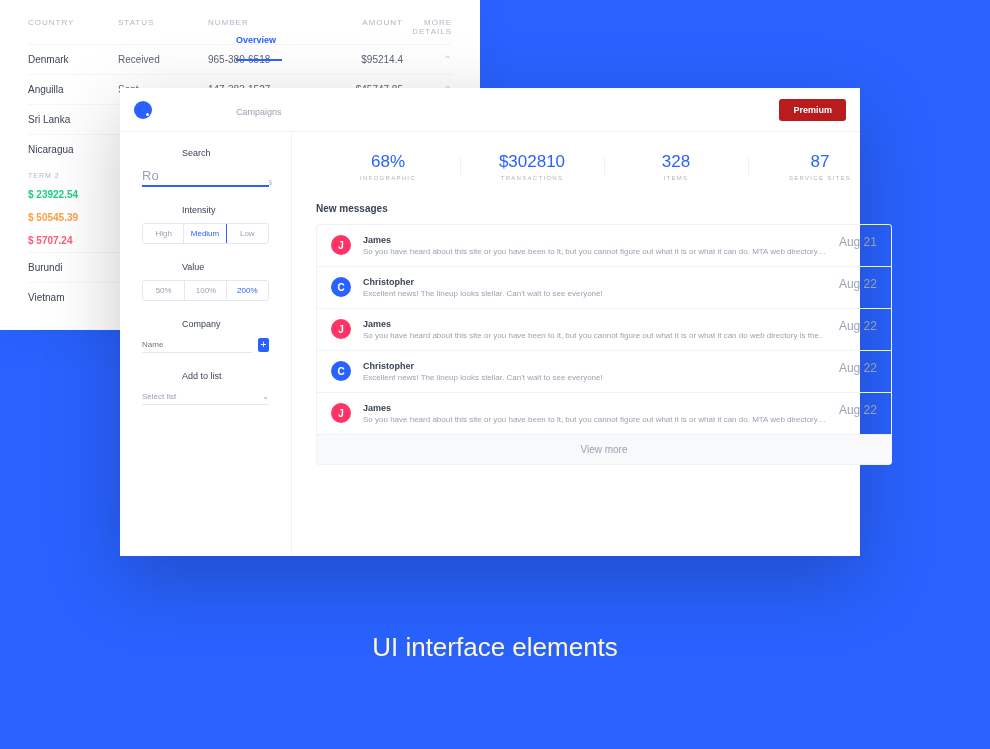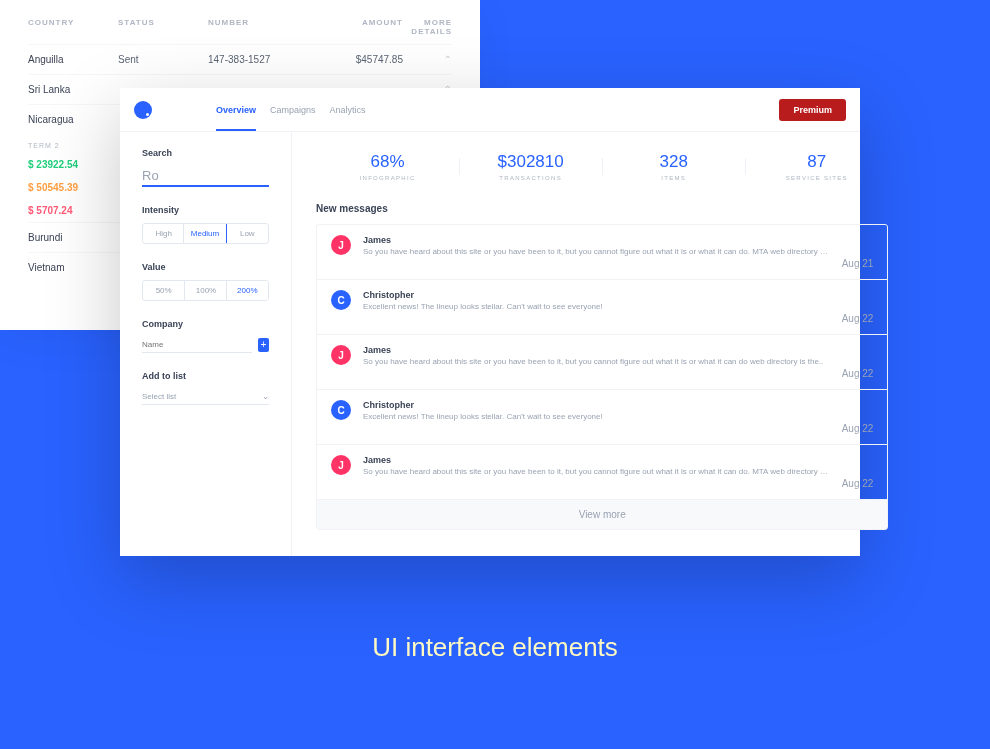--- a/index.html
+++ b/index.html
@@ -1,48 +1,48 @@
 <!DOCTYPE html>
 <html><head>
   <meta charset="utf-8">
   <style>
     * { margin: 0; padding: 0; box-sizing: border-box; font-family: -apple-system, BlinkMacSystemFont, 'Segoe UI', Arial, sans-serif; }
     body { width: 990px; height: 749px; background: #2962ff; position: relative; overflow: hidden; }
     
     
     .bg-table { position: absolute; left: 0; top: 0; width: 480px; height: 330px; background: #fff; box-shadow: 0 10px 40px rgba(0,0,0,0.05); padding: 18px 28px; }
-    .bg-table-header { display: flex; color: #b0b7c3; font-size: 8px; letter-spacing: 1px; text-transform: uppercase; padding-bottom: 8px; font-weight: bold; }
+    .bg-table-header { display: flex; color: #b0b7c3; font-size: 8px; letter-spacing: 1px; text-transform: uppercase; padding-bottom: 8px; }
     .bg-col-country { width: 90px; }
     .bg-col-status { width: 90px; }
     .bg-col-number { width: 115px; }
     .bg-col-amount { width: 80px; text-align: right; }
     .bg-col-details { flex: 1; text-align: right; }
     .bg-row { display: flex; align-items: center; color: #5a6474; font-size: 10px; padding: 9px 0; border-top: 1px solid #f5f6f8; }
     .bg-row .bg-col-country { color: #3a4356; font-weight: 500; }
     .bg-term-header { color: #b0b7c3; font-size: 7px; letter-spacing: 1px; padding: 8px 0 4px; text-transform: uppercase; }
     .bg-term { font-size: 10px; font-weight: 600; padding: 6px 0; }
     .term-green { color: #1fcf7c; }
     .term-orange { color: #ff9f43; }
     .term-red { color: #ff5a76; }
     .chev { color: #c6ccd8; font-size: 10px; }
     
     
     .main-card { position: absolute; left: 120px; top: 88px; width: 740px; height: 468px; background: #fff; box-shadow: 0 24px 70px rgba(0,0,0,0.22); display: flex; flex-direction: column; }
     .topbar { height: 44px; display: flex; align-items: center; padding: 0 14px; border-bottom: 1px solid #f0f2f5; }
     .logo { width: 18px; height: 18px; background: #2962ff; border-radius: 50%; position: relative; }
     .logo::after { content: ''; position: absolute; right: 3px; bottom: 3px; width: 3px; height: 3px; background: #fff; border-radius: 50%; }
-    .tabs { display: flex; gap: 14px; margin-left: 64px; font-size: 9px; }
+    .tabs { display: flex; gap: 30px; margin-left: 84px; font-size: 9px; flex-direction: column; }
     .tab { color: #9aa3b2; cursor: pointer; padding: 16px 0 14px; }
     .tab.active { color: #2962ff; font-weight: 600; border-bottom: 2px solid #2962ff; }
     .premium-btn { margin-left: auto; background: #b91c1c; color: #fff; font-size: 9px; font-weight: 600; padding: 6px 14px; border-radius: 3px; border: none; cursor: pointer; }
     
     .card-body { flex: 1; display: flex; }
     .sidebar { width: 172px; border-right: 1px solid #f0f2f5; padding: 16px 22px; }
     .field-group { margin-bottom: 18px; }
-    .field-label { font-size: 9px; color: #3a4356; font-weight: 700; margin-bottom: 8px; }
+    .field-label { font-size: 9px; color: #3a4356; font-weight: 400; margin-bottom: 8px; margin-left: 40px; }
     .search-input { border: none; border-bottom: 2px solid #2962ff; width: 100%; font-size: 13px; padding: 2px 0; outline: none; color: #9aa3b2; }
     .slider-row { display: flex; align-items: center; gap: 8px; }
     .slider-track { flex: 1; height: 3px; background: #e3e8f0; border-radius: 2px; position: relative; }
     .slider-fill { position: absolute; left: 0; top: 0; height: 100%; width: 8%; background: #2962ff; border-radius: 2px; }
     .slider-thumb { position: absolute; left: 8%; top: 50%; transform: translate(-50%,-50%); width: 12px; height: 12px; background: #fff; border: 3px solid #2962ff; border-radius: 50%; }
     .pct-box { border: 1px solid #e3e8f0; font-size: 8px; color: #9aa3b2; padding: 3px 6px; border-radius: 2px; }
     .seg { display: flex; border: 1px solid #e3e8f0; border-radius: 3px; overflow: hidden; }
     .seg-btn { flex: 1; font-size: 8px; color: #9aa3b2; text-align: center; padding: 5px 0; cursor: pointer; }
     .seg-btn.active { color: #2962ff; border: 1px solid #2962ff; margin: -1px; z-index: 1; background: #fff; }
     .seg-btn + .seg-btn { border-left: 1px solid #e3e8f0; }
@@ -61,39 +61,46 @@
     .msg-title { font-size: 10px; font-weight: 600; color: #3a4356; margin-bottom: 10px; }
     .msg-list { border: 1px solid #f0f2f5; border-radius: 3px; }
     .msg { display: flex; align-items: flex-start; gap: 12px; padding: 10px 14px; border-top: 1px solid #f0f2f5; }
     .msg:first-child { border-top: none; }
     .avatar { width: 20px; height: 20px; border-radius: 50%; color: #fff; font-size: 10px; font-weight: 600; display: flex; align-items: center; justify-content: center; flex-shrink: 0; }
     .av-j { background: #ff3366; }
     .av-c { background: #2962ff; }
     .msg-body { flex: 1; min-width: 0; }
     .msg-name { font-size: 9px; font-weight: 600; color: #3a4356; }
     .msg-text { font-size: 8px; color: #9aa3b2; margin-top: 2px; white-space: nowrap; overflow: hidden; text-overflow: ellipsis; }
-    .msg-date { font-size: 10px; color: #9aa3b2; flex-shrink: 0; margin-top: 23px; }
+    .msg-date { font-size: 12px; color: #9aa3b2; flex-shrink: 0; }
     .view-more { background: #f8f9fb; text-align: center; color: #9aa3b2; font-size: 10px; padding: 9px; cursor: pointer; border-top: 1px solid #f0f2f5; }
     
     .caption { position: absolute; left: 0; right: 0; top: 632px; text-align: center; color: #fef9c3; font-size: 26px; font-weight: 300; }
     .caption strong { font-weight: 500; }
   </style>
 </head>
 <body>
 
 <div class="bg-table">
   <div class="bg-table-header">
     <div class="bg-col-country">Country</div>
     <div class="bg-col-status">Status</div>
     <div class="bg-col-number">Number</div>
     <div class="bg-col-amount">Amount</div>
     <div class="bg-col-details">More Details</div>
   </div>
   <div id="bg-rows">
       <div class="bg-row">
+        <div class="bg-col-country">Denmark</div>
+        <div class="bg-col-status">Received</div>
+        <div class="bg-col-number">965-380-6518</div>
+        <div class="bg-col-amount">$95214.4</div>
+        <div class="bg-col-details"><span class="chev">⌃</span></div>
+      </div>
+      <div class="bg-row">
         <div class="bg-col-country">Anguilla</div>
         <div class="bg-col-status">Sent</div>
         <div class="bg-col-number">147-383-1527</div>
         <div class="bg-col-amount">$45747.85</div>
         <div class="bg-col-details"><span class="chev">⌃</span></div>
       </div>
       <div class="bg-row">
         <div class="bg-col-country">Sri Lanka</div>
         <div class="bg-col-status"></div>
         <div class="bg-col-number"></div>

